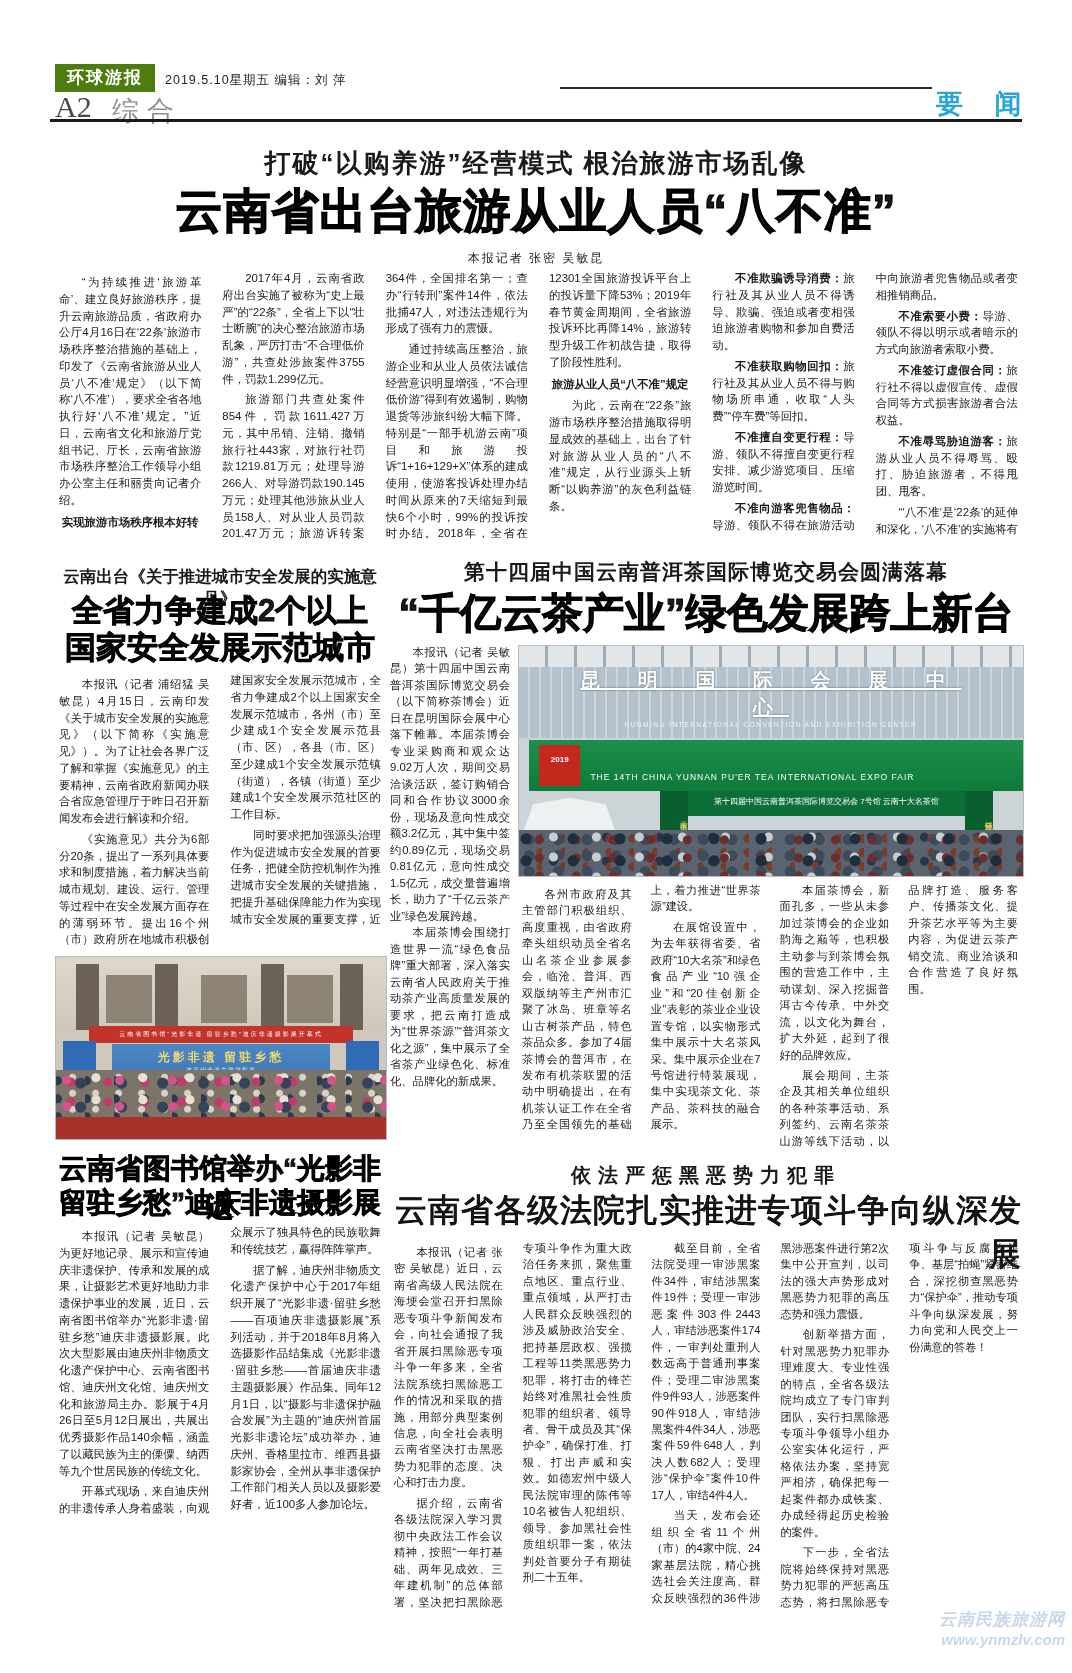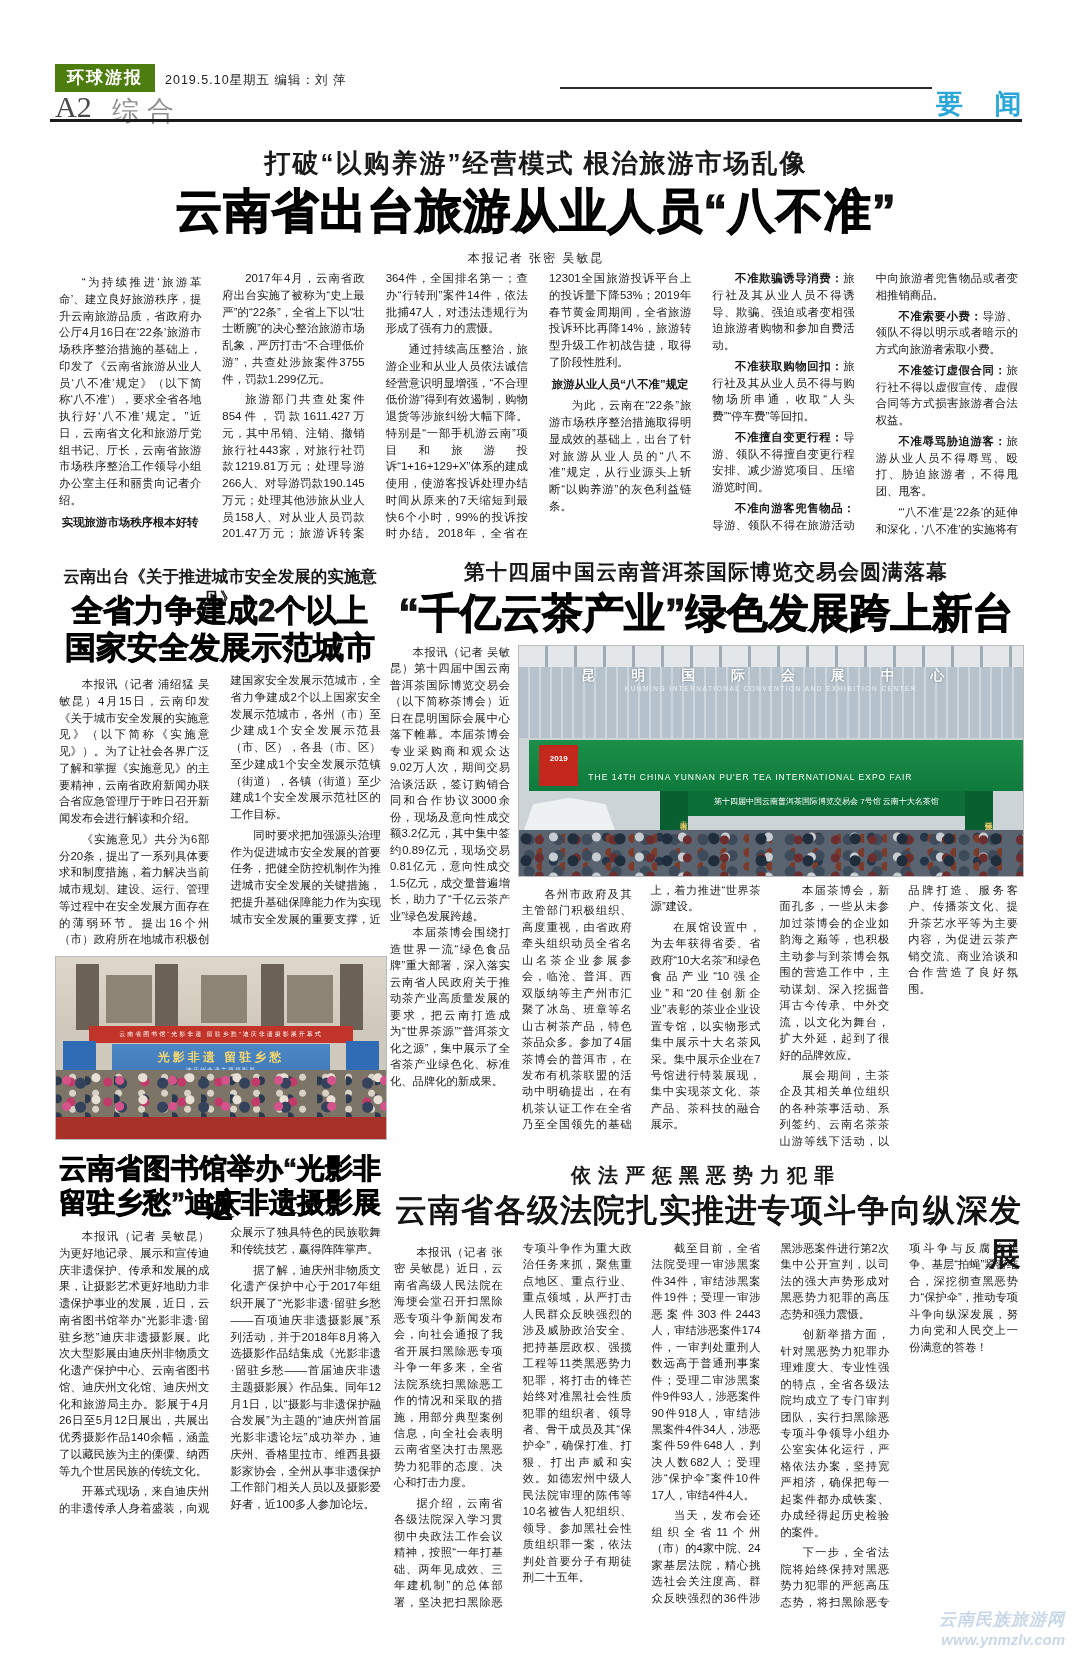--- a/index.html
+++ b/index.html
@@ -63,24 +63,24 @@
   .kicker-tea{left:390px;top:558px;width:632px;text-align:center;font-size:21px;font-weight:bold;letter-spacing:1px;}
   .hl-tea{left:390px;top:586px;width:632px;text-align:center;font-size:41px;font-weight:900;-webkit-text-stroke:1px #000;}
   .tea-narrow{left:390px;top:644px;width:120px;height:506px;font-size:11.3px;line-height:1.46;text-align:justify;overflow:hidden;}
   .tea-narrow .para{text-indent:2em;margin:0;}
   .tphoto{left:518px;top:645px;width:504px;height:230px;background:#cdd4d8;overflow:hidden;border:1px solid #bbb;}
   .tp-building{position:absolute;left:0;top:0;width:100%;height:40%;
      background:repeating-linear-gradient(90deg,#b6c2cb 0 9px,#cdd6dd 9px 11px);}
   .tp-beams{position:absolute;left:0;top:0;width:100%;height:9%;
      background:repeating-linear-gradient(90deg,#e3e7ea 0 26px,#9fabb5 26px 29px);}
   .tp-sign{position:absolute;left:12%;top:9%;width:76%;text-align:center;color:#ffffff;}
-  .tp-sign .cn{font-size:14px;font-weight:bold;letter-spacing:16px;text-shadow:0 0 2px #5a6a76;}
+  .tp-sign .cn{font-size:20px;font-weight:bold;letter-spacing:16px;text-shadow:0 0 2px #5a6a76;text-decoration:underline;}
   .tp-sign .en{font-size:6.5px;color:#eef3f6;letter-spacing:1.5px;}
   .tp-banner{position:absolute;left:2%;top:41%;width:98%;height:22%;
-     background:linear-gradient(#1d8f4a,#0e7a3c);color:#fff;}
+     background:linear-gradient(#1d8f4a,#0e7a3c);color:#fff;padding-left:17px;}
   .tp-logo{position:absolute;left:2%;top:10%;width:8%;height:80%;background:#c4281c;color:#fff;
      font-size:8px;font-weight:bold;text-align:center;line-height:1.1;padding-top:2%;box-sizing:border-box;}
   .tp-banner .cn{position:absolute;left:12%;top:8%;width:86%;font-size:21px;font-weight:bold;letter-spacing:2px;white-space:nowrap;}
   .tp-banner .en{position:absolute;left:12%;top:62%;width:86%;font-size:8.5px;letter-spacing:1px;white-space:nowrap;}
   .tp-gate{position:absolute;left:28%;top:63%;width:66%;height:11%;background:#0c6f38;color:#fff;
      font-size:8px;line-height:2.8;text-align:center;white-space:nowrap;overflow:hidden;}
   .tp-pillar{position:absolute;top:63%;width:5.5%;height:23%;background:#0a5f30;color:#e9c96a;
      writing-mode:vertical-rl;font-size:8px;text-align:center;letter-spacing:1px;}
   .tp-tent{position:absolute;left:1%;top:66%;width:18%;height:14%;background:#eef1f2;
      clip-path:polygon(0 100%,10% 20%,50% 0,90% 20%,100% 100%);}

